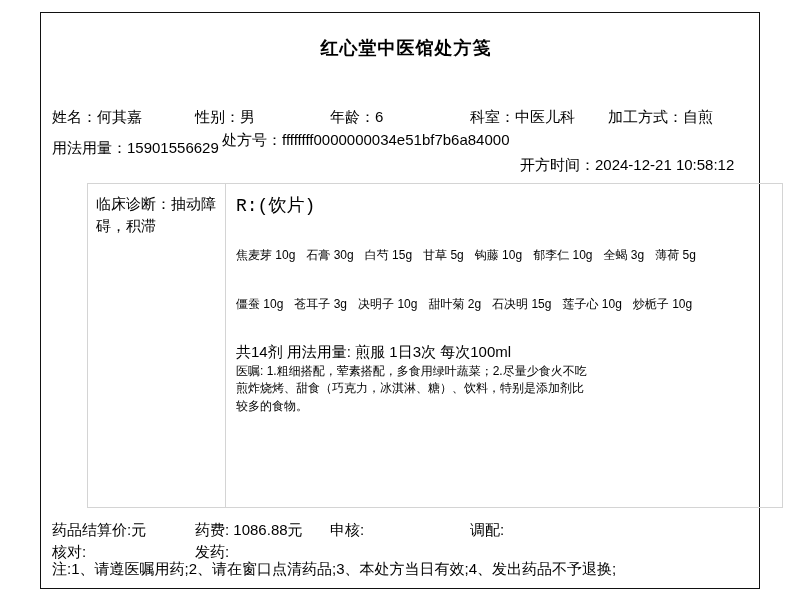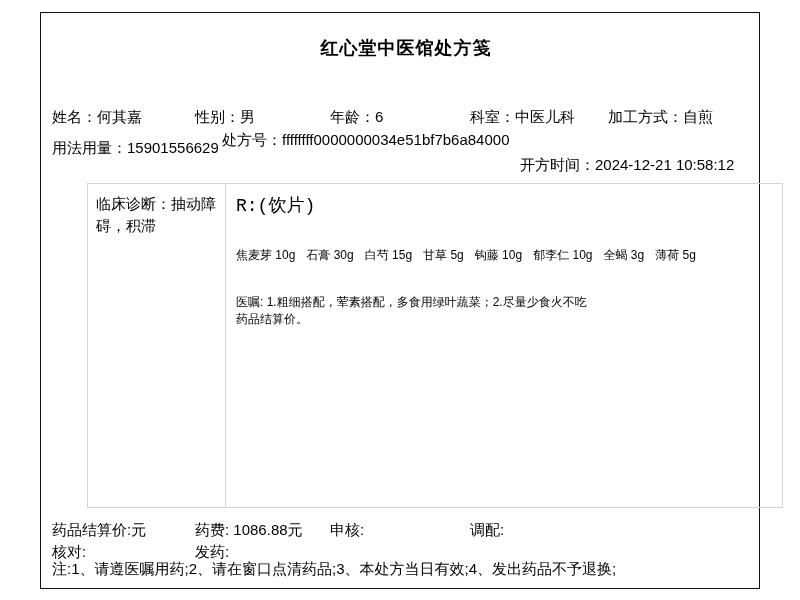--- a/index.html
+++ b/index.html
@@ -76,28 +76,31 @@
   <div class="diag-cell">
     <div class="diag-text">
       <span>临床诊断：</span><span>抽动障碍，积滞</span>
     </div>
   </div>
   <div class="rx-cell">
     <div class="rx-header">R:(饮片)</div>
 
     <div>
         <div class="herb-line"><span class="herb-item">焦麦芽 10g</span><span class="herb-item">石膏 30g</span><span class="herb-item">白芍 15g</span><span class="herb-item">甘草 5g</span><span class="herb-item">钩藤 10g</span><span class="herb-item">郁李仁 10g</span><span class="herb-item">全蝎 3g</span><span class="herb-item">薄荷 5g</span></div>
+        <div class="herb-line"><span class="herb-item">僵蚕 10g</span><span class="herb-item">苍耳子 3g</span><span class="herb-item">决明子 10g</span><span class="herb-item">甜叶菊 2g</span><span class="herb-item">石决明 15g</span><span class="herb-item">莲子心 10g</span><span class="herb-item">炒栀子 10g</span></div>
       </div>
 
     <div class="summary-row">
+      <span>共14剂 用法用量: 煎服 1日3次 每次100ml</span>
     </div>
 
     <div class="advice">
         <div class="advice-line">医嘱: 1.粗细搭配，荤素搭配，多食用绿叶蔬菜；2.尽量少食火不吃</div>
-        <div class="advice-line">药品结算价。</div>
+        <div class="advice-line">煎炸烧烤、甜食（巧克力，冰淇淋、糖）、饮料，特别是添加剂比</div>
+        <div class="advice-line">较多的食物。</div>
       </div>
   </div>
 </div>
 
 <div class="abs t" style="left:52px;top:521px">药品结算价:元</div>
 <div class="abs t" style="left:195px;top:521px">
   <span>药费: </span><span>1086.88元</span>
 </div>
 <div class="abs t" style="left:330px;top:521px">申核:</div>
 <div class="abs t" style="left:470px;top:521px">调配:</div>

